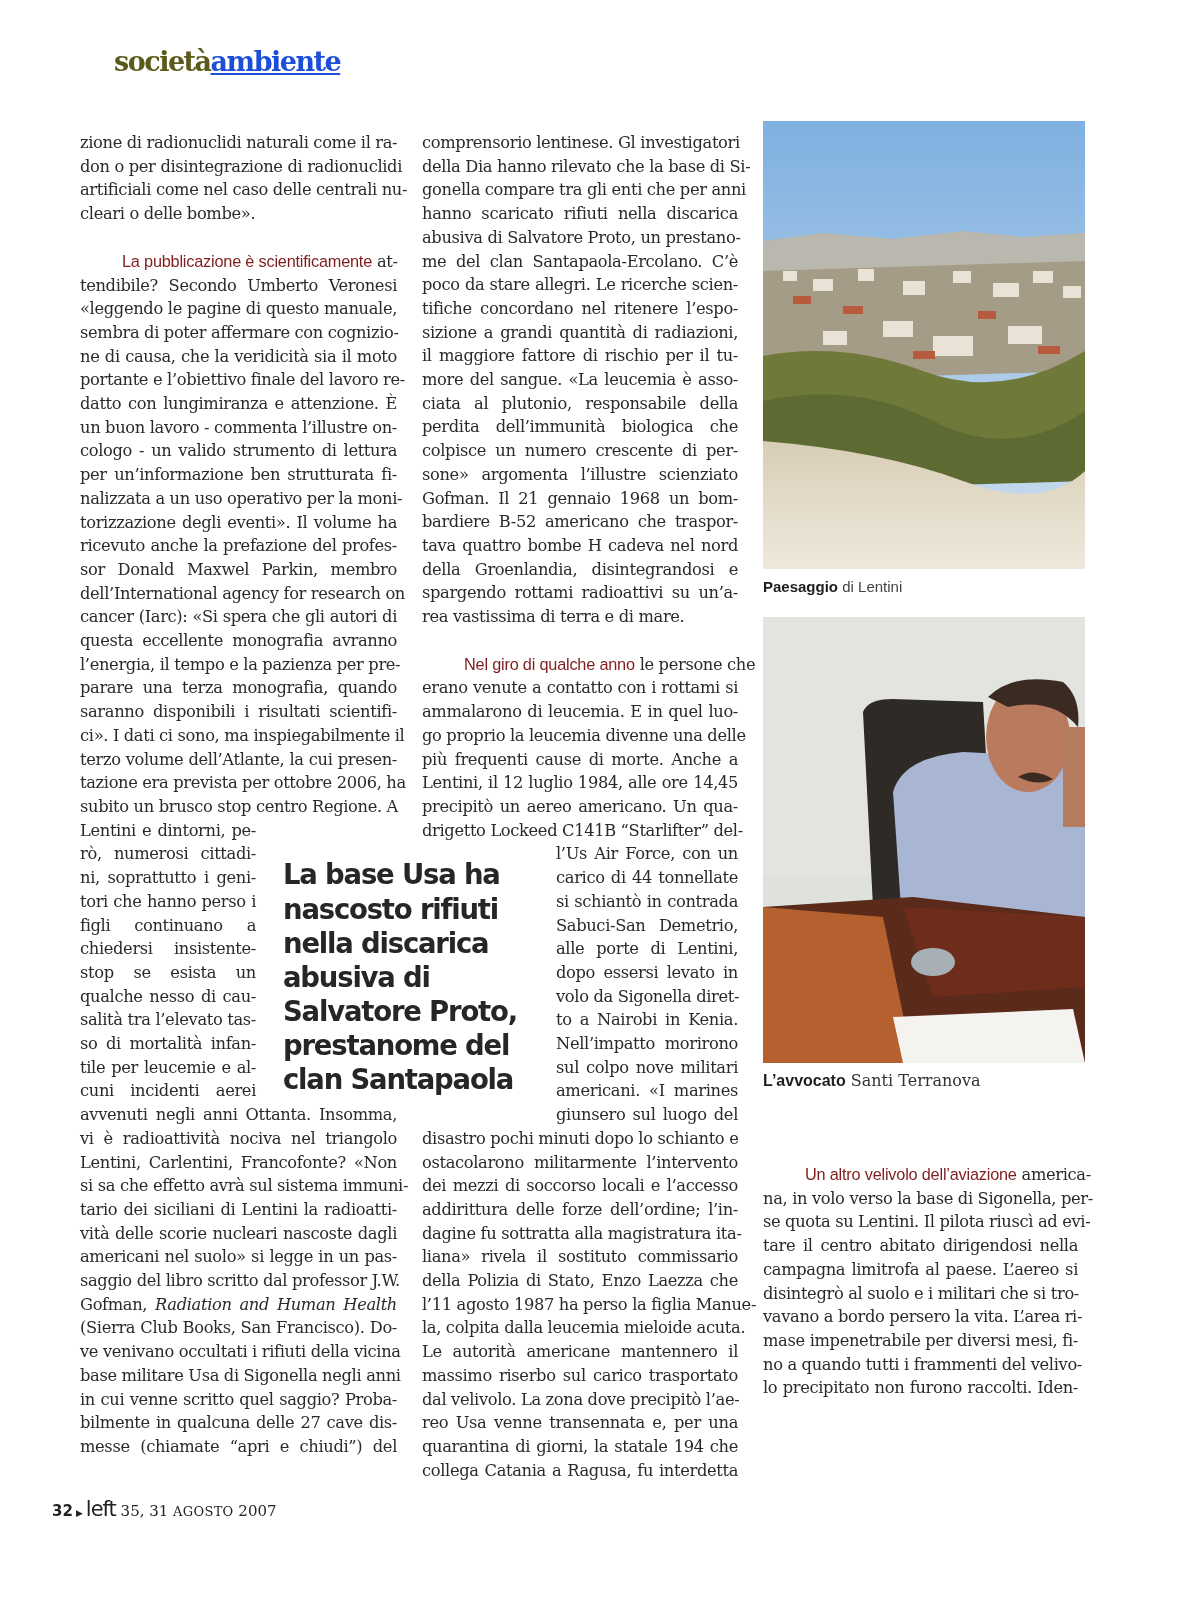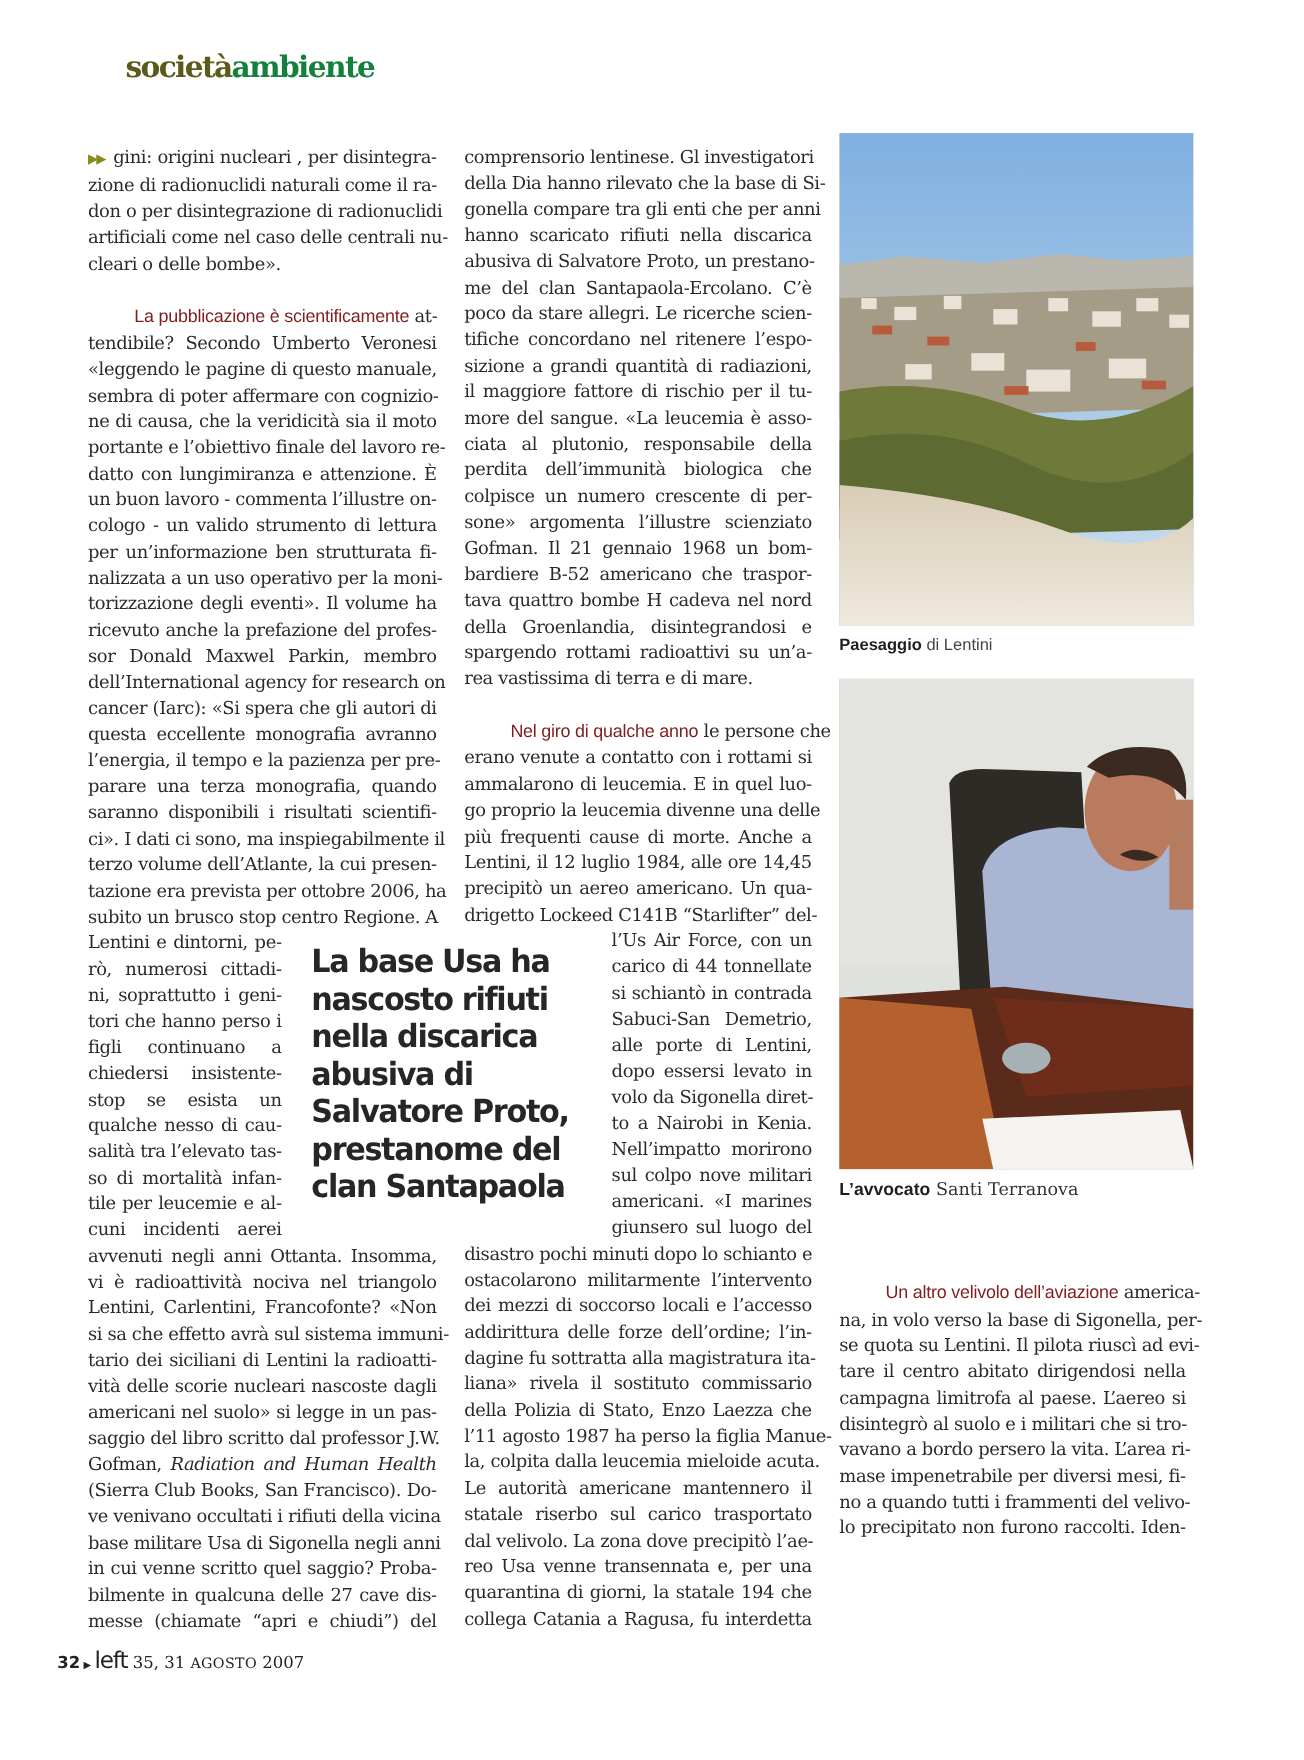--- a/index.html
+++ b/index.html
@@ -2,21 +2,21 @@
 <html><head>
 <meta charset="utf-8">
 <style>
   html, body { margin:0; padding:0; background:#ffffff; }
   body { width:1185px; height:1600px; position:relative; overflow:hidden; color:#2a2a2a;
          font-family:"DejaVu Serif", serif; }
   .abs { position:absolute; }
   .section-head { left:80px; top:42px; font-family:"DejaVu Serif", serif; font-weight:900;
          font-size:27px; letter-spacing:-1.5px; line-height:40px; }
   .section-head .k1 { color:#5b5a1b;margin-left:34px; }
-  .section-head .k2 { color:#15803d; }
+  .section-head .k2 { color:#1d4ed8;text-decoration:underline; }
   .col { font-size:16.3px; line-height:23.7px; text-align:justify; letter-spacing:-0.35px; }
   .line { display:block; white-space:nowrap; text-align:justify; text-align-last:justify; }
   .line.last { text-align-last:left; }
   .lead { font-family:"Liberation Sans", sans-serif; font-weight:normal; color:#7f1d1d; letter-spacing:-0.2px;margin-left:42px; }
   .arrow { color:#8a8a1c; font-size:12px; letter-spacing:-2px; margin-right:8px; font-family:"DejaVu Sans", sans-serif; }
   .gap { height:24px; }
   .pullquote { left:283px; top:857px; width:260px; font-family:"DejaVu Sans", sans-serif; font-weight:900;
          font-size:27.5px; line-height:32.5px; color:#262626; letter-spacing:-1.2px; transform:scaleY(1.05); transform-origin:top left; }
   .photo { background:#ccc; overflow:hidden; }
   .caption { font-size:15px; color:#333; }
@@ -30,21 +30,20 @@
 </style>
 </head>
 <body>
 
 <div class="abs section-head">
   <span class="k1">società</span><span class="k2">ambiente</span>
 </div>
 
 <div class="abs col" id="col1" style="left:80px; top:131px; width:317px;">
   <div id="c1p1">
-      <span class="line"><span class="arrow">▶▶</span><span>gini: origini nucleari , per disintegra-</span></span>
       <span class="line">zione di radionuclidi naturali come il ra-</span>
       <span class="line">don o per disintegrazione di radionuclidi</span>
       <span class="line">artificiali come nel caso delle centrali nu-</span>
       <span class="line last">cleari o delle bombe».</span>
     </div>
   <div class="gap"></div>
   <div id="c1p2">
       <span class="line"><span class="lead">La pubblicazione è scientificamente</span> <span>at-</span></span>
       <span class="line">tendibile? Secondo Umberto Veronesi</span>
       <span class="line">«leggendo le pagine di questo manuale,</span>
@@ -160,21 +159,21 @@
       <span class="line">disastro pochi minuti dopo lo schianto e</span>
       <span class="line">ostacolarono militarmente l’intervento</span>
       <span class="line">dei mezzi di soccorso locali e l’accesso</span>
       <span class="line">addirittura delle forze dell’ordine; l’in-</span>
       <span class="line">dagine fu sottratta alla magistratura ita-</span>
       <span class="line">liana» rivela il sostituto commissario</span>
       <span class="line">della Polizia di Stato, Enzo Laezza che</span>
       <span class="line">l’11 agosto 1987 ha perso la figlia Manue-</span>
       <span class="line">la, colpita dalla leucemia mieloide acuta.</span>
       <span class="line">Le autorità americane mantennero il</span>
-      <span class="line">statale riserbo sul carico trasportato</span>
+      <span class="line">massimo riserbo sul carico trasportato</span>
       <span class="line">dal velivolo. La zona dove precipitò l’ae-</span>
       <span class="line">reo Usa venne transennata e, per una</span>
       <span class="line">quarantina di giorni, la statale 194 che</span>
       <span class="line">collega Catania a Ragusa, fu interdetta</span>
     </div>
 </div>
 
 <div class="abs photo" style="left:763px; top:121px; width:322px; height:448px;">
   <svg width="322" height="448" viewBox="0 0 322 448">
     <defs>

